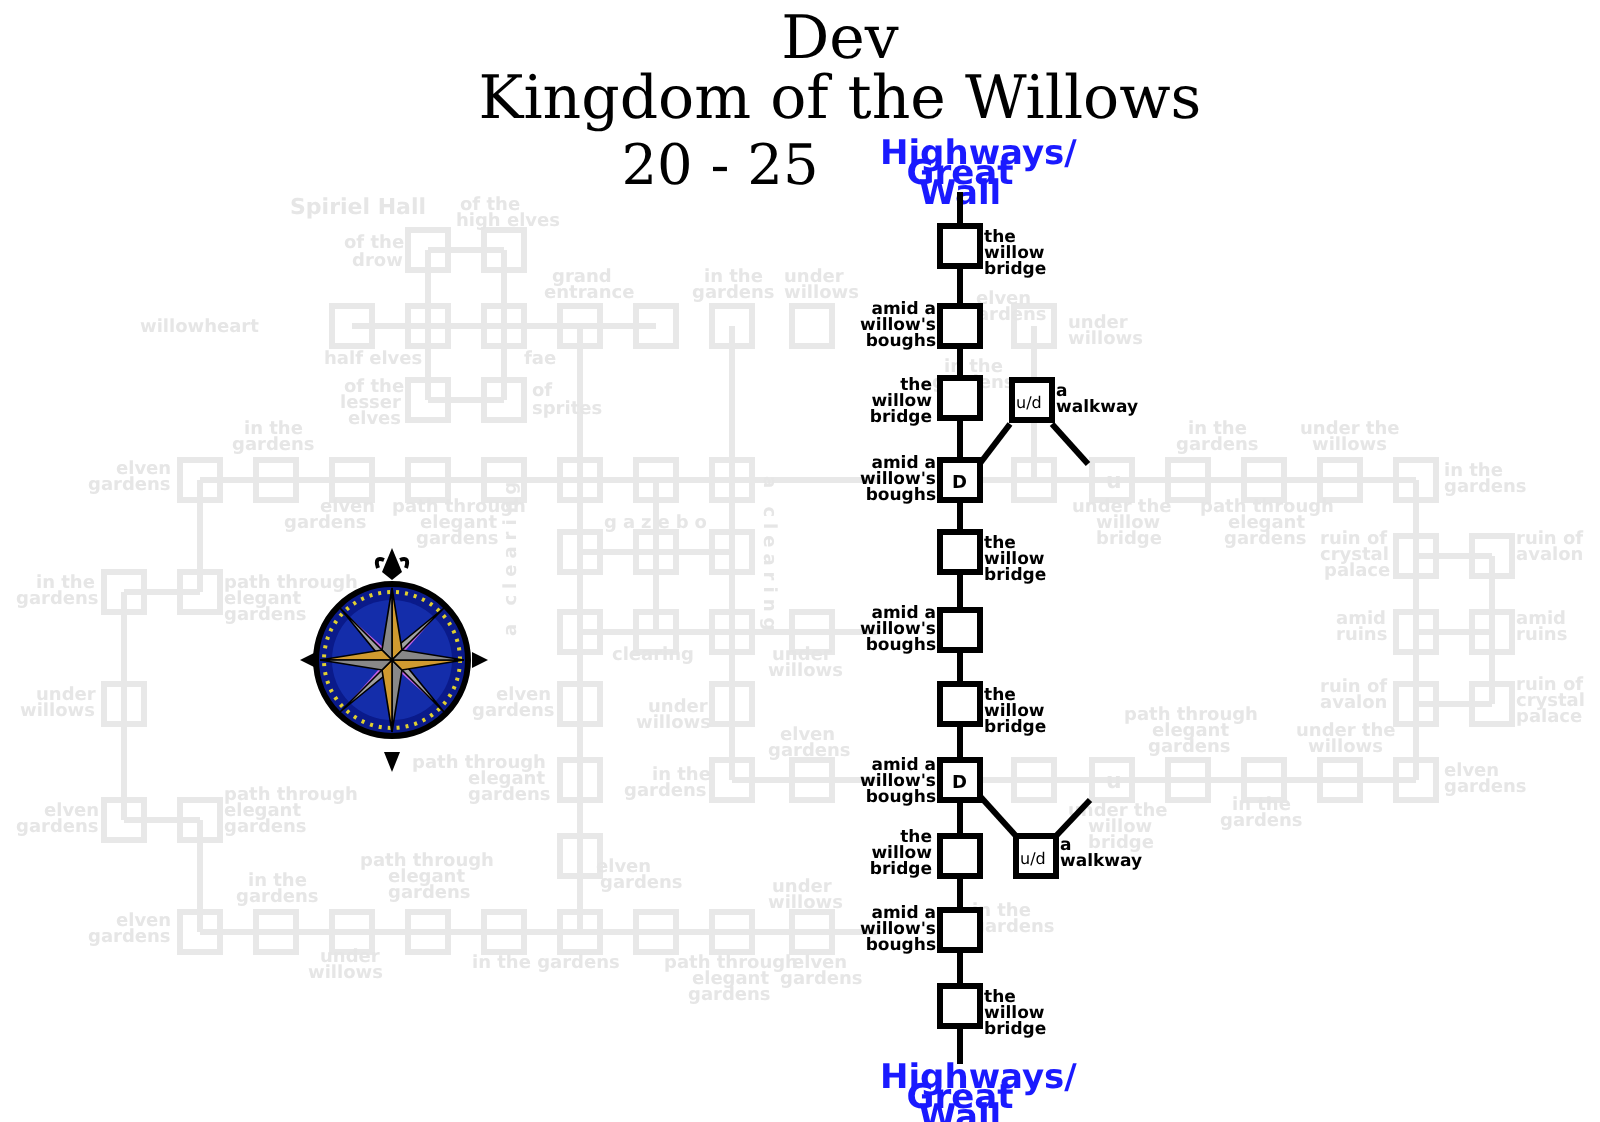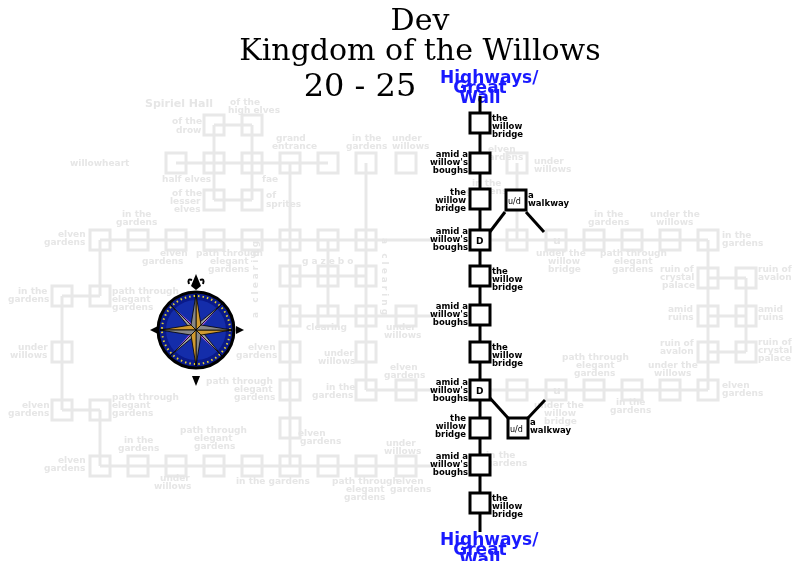--- a/index.html
+++ b/index.html
@@ -1,20 +1,20 @@
 <!DOCTYPE html>
 <html><head>
 <meta charset="utf-8">
 <style>
   html, body { margin:0; padding:0; background:#ffffff; }
   body { width:800px; height:561px; position:relative; overflow:hidden; font-family:"DejaVu Serif", serif; }
   .title { position:absolute; left:0; width:800px; text-align:center; color:#000; font-family:"DejaVu Serif", serif; }
   .t1 { top:2px; font-size:30px; left:0; width:840px; }
   .t2 { top:32px; font-size:30px; left:0; width:840px; }
-  .t3 { top:66px; font-size:32px; left:0; width:720px; }
+  .t3 { top:66px; font-size:28px; left:0; width:720px; }
   .exit { position:absolute; color:#1a1aff; font-family:"DejaVu Sans", sans-serif; font-weight:bold; font-size:17px; line-height:10px; text-align:center; width:80px; }
   svg { position:absolute; left:0; top:0; }
   .lbl { font-family:"DejaVu Sans", sans-serif; font-weight:bold; font-size:8.5px; fill:#000; }
   .bglbl { font-family:"DejaVu Sans", sans-serif; font-size:9px; fill:#e6e6e6; font-weight:bold; }
   .bgbox { fill:none; stroke:#e8e8e8; stroke-width:3; }
   .bgline { stroke:#e8e8e8; stroke-width:3; }
   .room { fill:#fff; stroke:#000; stroke-width:3; cursor:pointer; }
   .link { stroke:#000; stroke-width:3; }
   .rtxt { font-family:"DejaVu Sans", sans-serif; font-weight:bold; font-size:9px; fill:#000; }
 </style>

